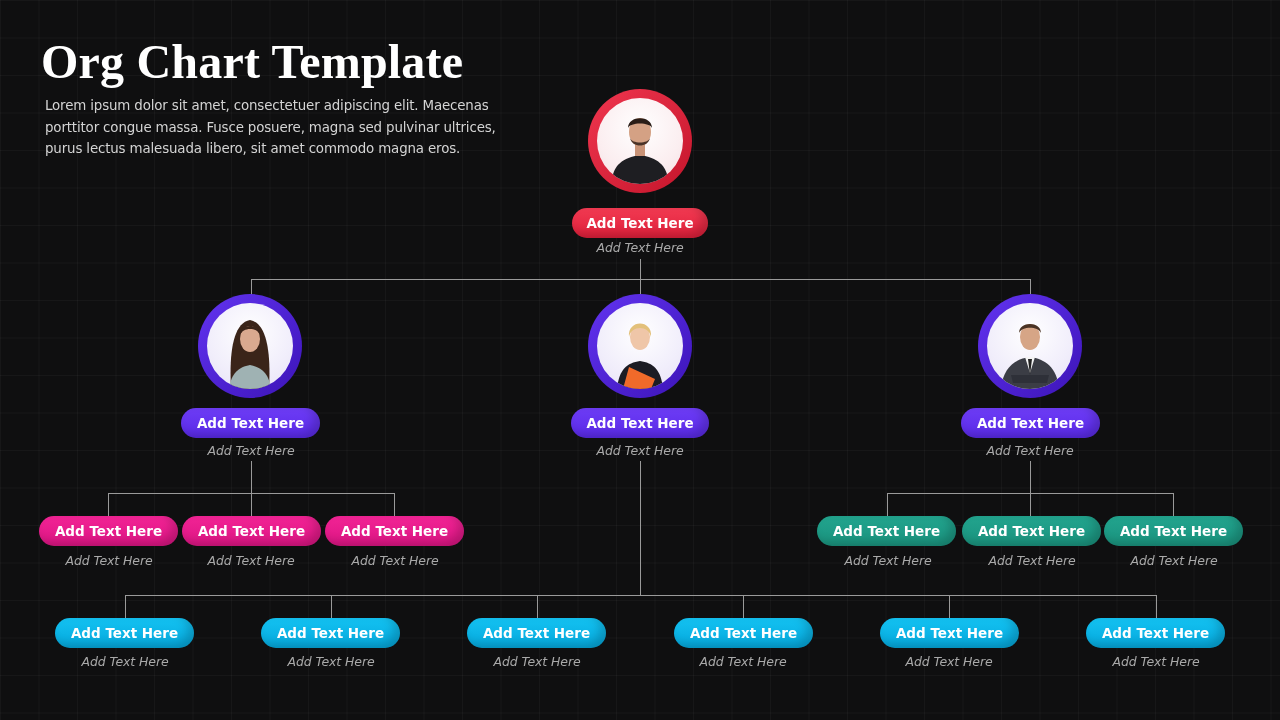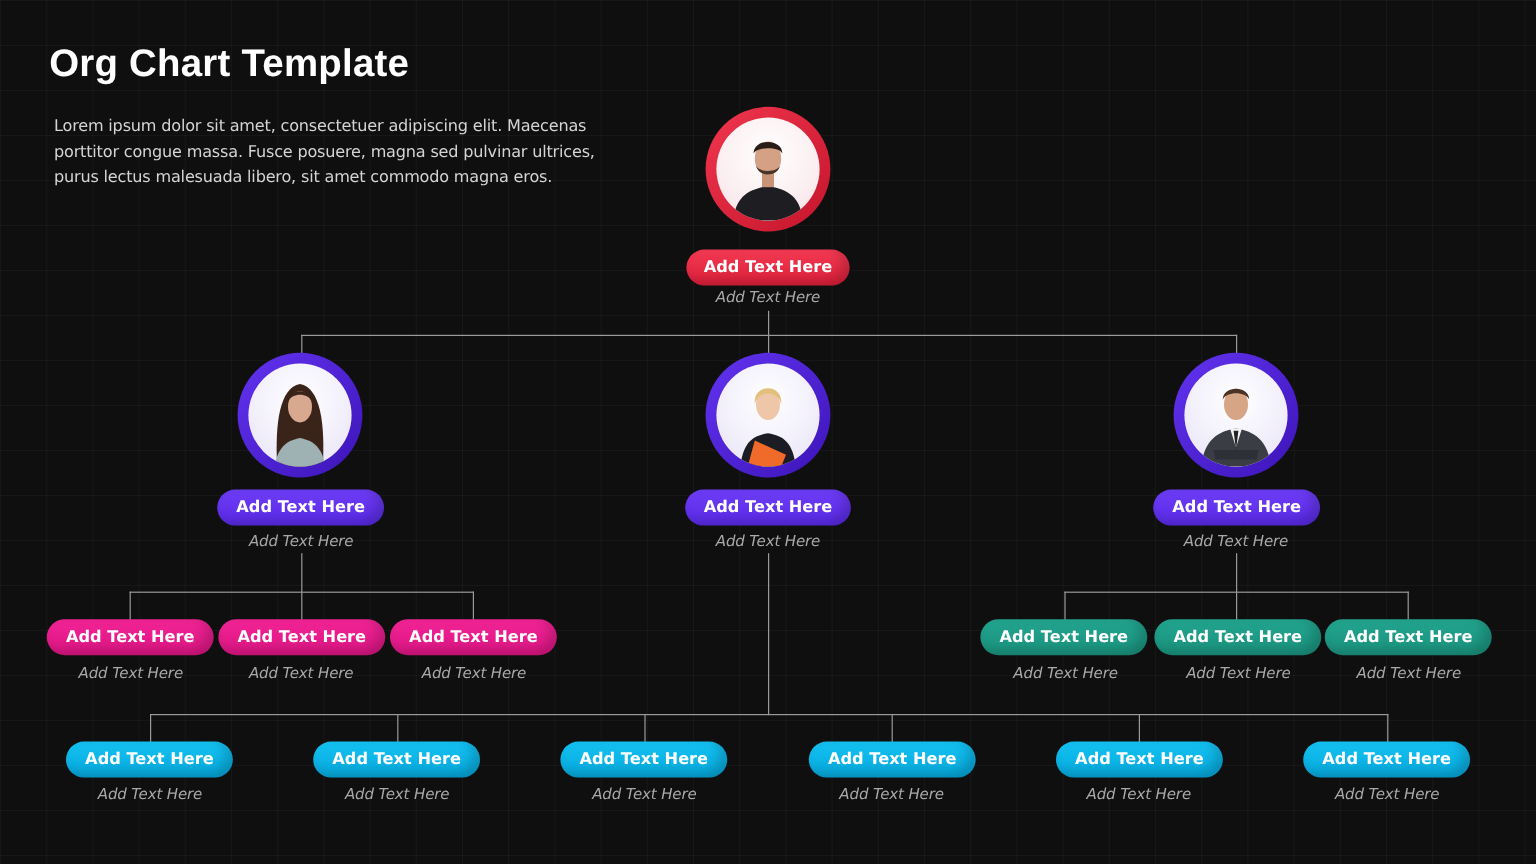--- a/index.html
+++ b/index.html
@@ -10,22 +10,22 @@
     background-image:
       linear-gradient(rgba(255,255,255,0.035) 1px, transparent 1px),
       linear-gradient(90deg, rgba(255,255,255,0.035) 1px, transparent 1px);
     background-size: 38.5px 37.5px;
     background-position: -2px -celebrate;
     font-family: "Liberation Sans", "DejaVu Sans", sans-serif;
     color: #fff;
   }
   .title {
     position: absolute; left: 41px; top: 34px;
-    font-size: 32px; font-weight: 700; letter-spacing: 0.2px;
-    font-family: Liberation Sans, sans-serif;
+    font-size: 48px; font-weight: 700; letter-spacing: 0.2px;
+    font-family: Liberation Serif, serif;
     color: #ffffff;
   }
   .desc {
     position: absolute; left: 45px; top: 95px; width: 470px;
     font-size: 13.4px; line-height: 21.7px; color: #d4d4d4;
     font-family: "DejaVu Sans", sans-serif;
     letter-spacing: -0.15px;
   }
   .line { position: absolute; background: #9a9a9a; }
   .avatar {

